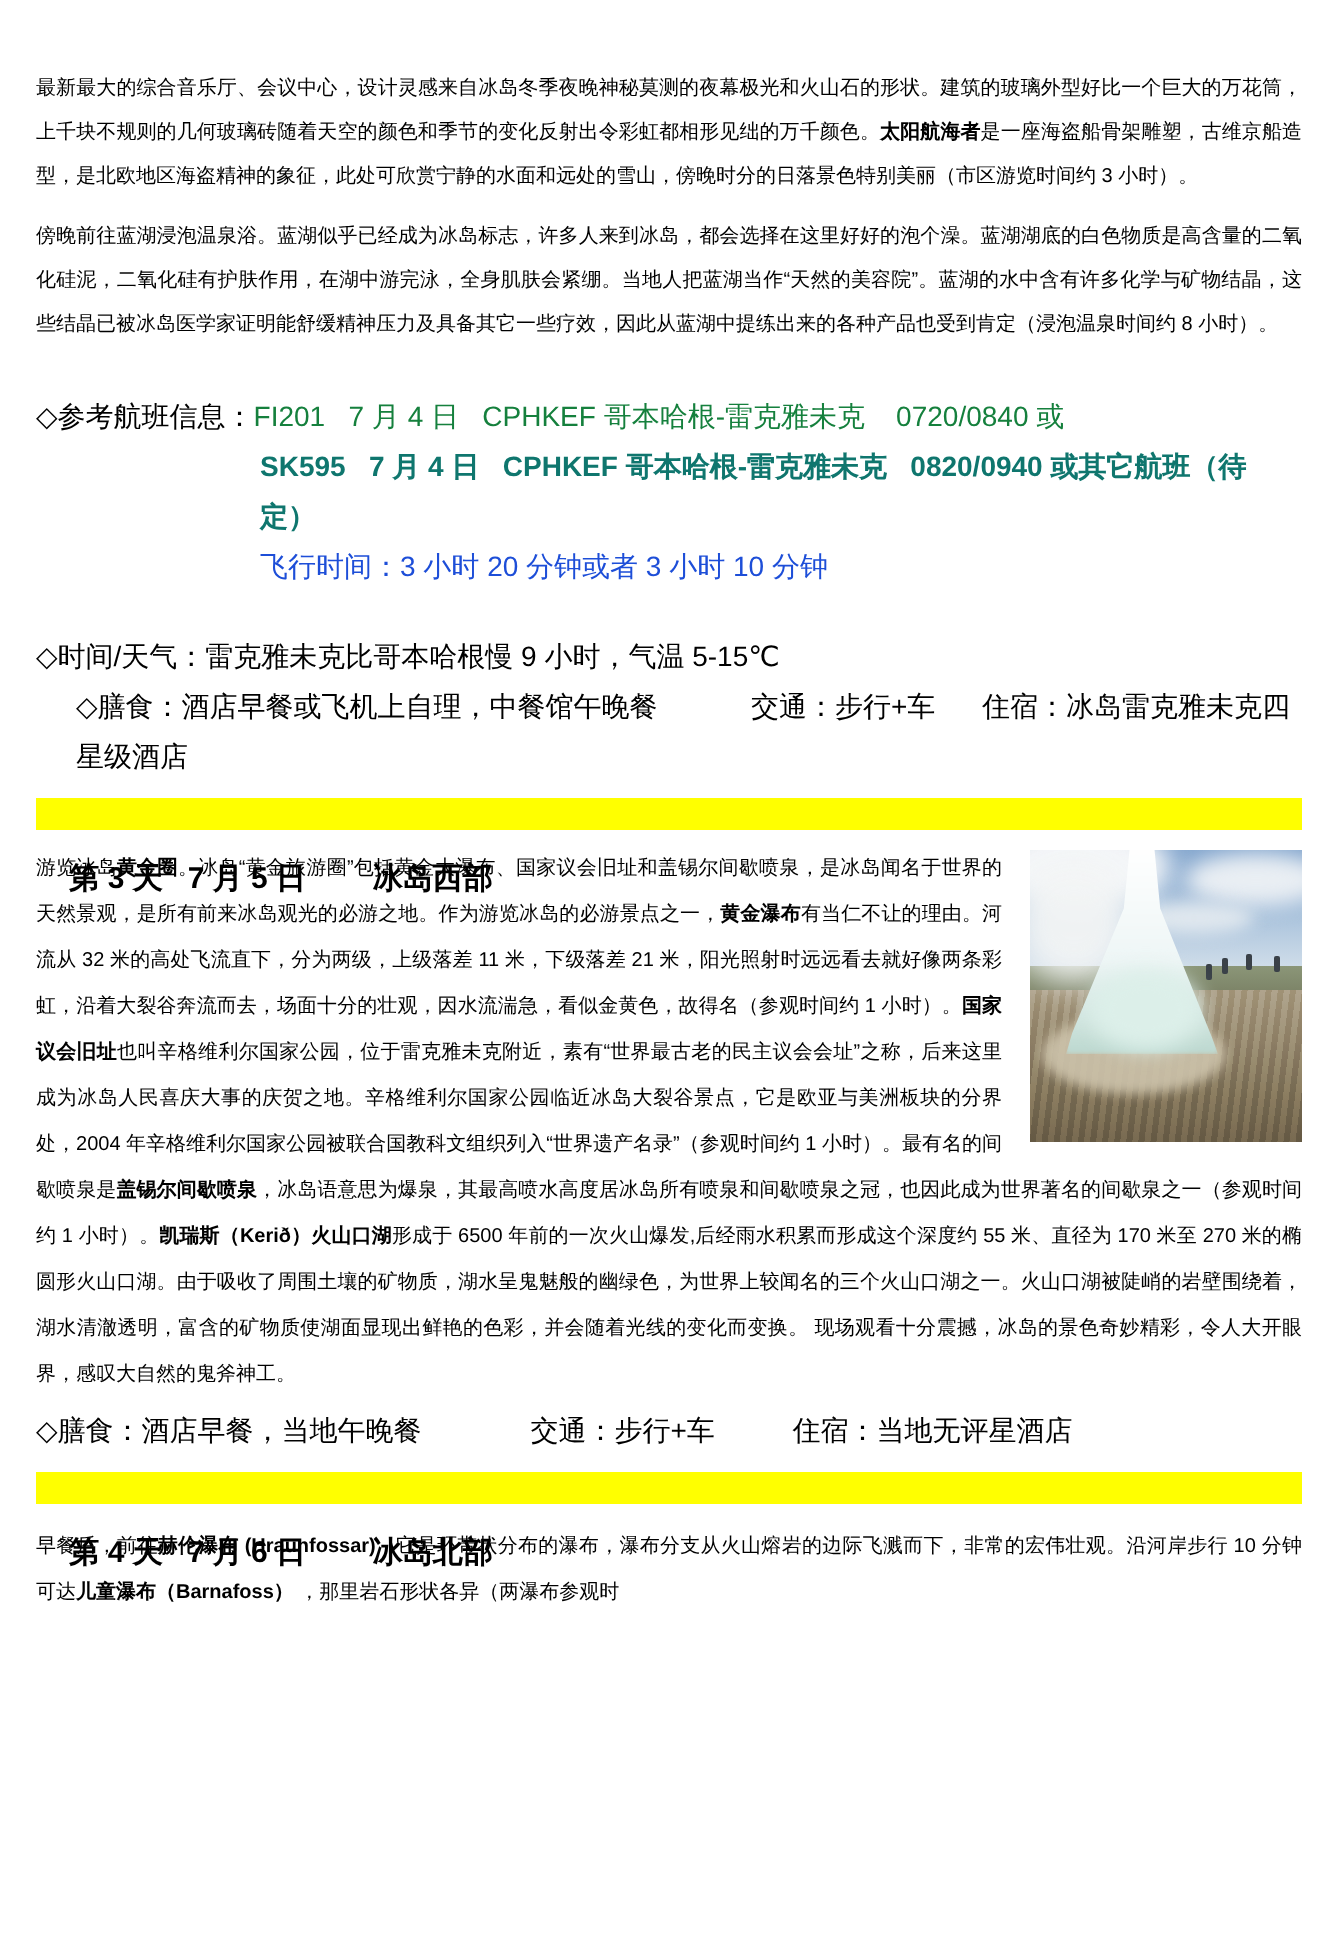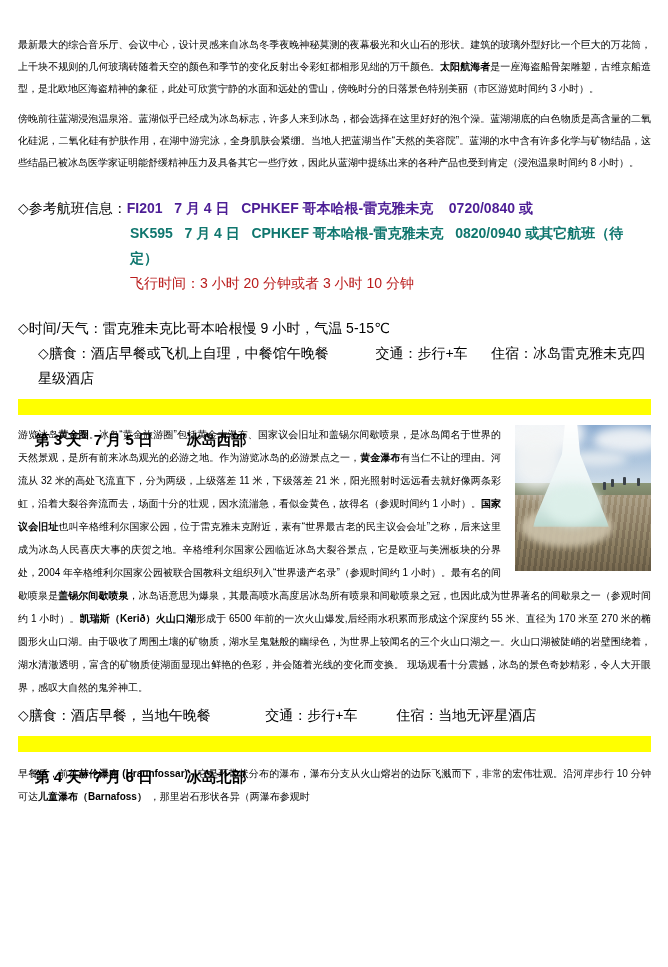--- a/index.html
+++ b/index.html
@@ -47,23 +47,23 @@
 </head>
 <body>
 
 <div class="page">
 
   <p class="para lh22 p1"><span>最新最大的综合音乐厅、会议中心，设计灵感来自冰岛冬季夜晚神秘莫测的夜幕极光和火山石的形状。建筑的玻璃外型好比一个巨大的万花筒，上千块不规则的几何玻璃砖随着天空的颜色和季节的变化反射出令彩虹都相形见绌的万千颜色。</span><span style="font-weight: bold;">太阳航海者</span><span>是一座海盗船骨架雕塑，古维京船造型，是北欧地区海盗精神的象征，此处可欣赏宁静的水面和远处的雪山，傍晚时分的日落景色特别美丽（市区游览时间约 3 小时）。</span></p>
 
   <p class="para lh22 p2"><span>傍晚前往</span><span style="font-weight: normal;">蓝湖浸泡温泉浴</span><span>。蓝湖似乎已经成为冰岛标志，许多人来到冰岛，都会选择在这里好好的泡个澡。蓝湖湖底的白色物质是高含量的二氧化硅泥，二氧化硅有护肤作用，在湖中游完泳，全身肌肤会紧绷。当地人把蓝湖当作“天然的美容院”。蓝湖的水中含有许多化学与矿物结晶，这些结晶已被冰岛医学家证明能舒缓精神压力及具备其它一些疗效，因此从蓝湖中提练出来的各种产品也受到肯定（浸泡温泉时间约 8 小时）。</span></p>
 
   <div class="flight-block">
-    <p class="meta-line"><span>◇参考航班信息：</span><span style="color: #4c1d95; font-weight: bold;">FI201   7 月 4 日   CPHKEF 哥本哈根-雷克雅未克    0720/0840 或</span></p>
+    <p class="meta-line"><span>◇参考航班信息：</span><span style="color: #15803d;">FI201   7 月 4 日   CPHKEF 哥本哈根-雷克雅未克    0720/0840 或</span></p>
     <p class="meta-line indent"><span style="color: #0f766e; font-weight: bold;">SK595   7 月 4 日   CPHKEF 哥本哈根-雷克雅未克   0820/0940 或其它航班（待定）</span></p>
-    <p class="meta-line indent"><span style="color: #b91c1c;">飞行时间：3 小时 20 分钟或者 3 小时 10 分钟</span></p>
+    <p class="meta-line indent"><span style="color: #1d4ed8;">飞行时间：3 小时 20 分钟或者 3 小时 10 分钟</span></p>
   </div>
 
   <p class="meta-line">◇时间/天气：雷克雅未克比哥本哈根慢 9 小时，气温 5-15℃</p>
 
   <p class="meta-line meals1">◇膳食：酒店早餐或飞机上自理，中餐馆午晚餐            交通：步行+车      住宿：冰岛雷克雅未克四星级酒店</p>
 
   <div class="day-header">
     <span>第 3 天   7 月 5 日        冰岛西部</span>
   </div>
 

